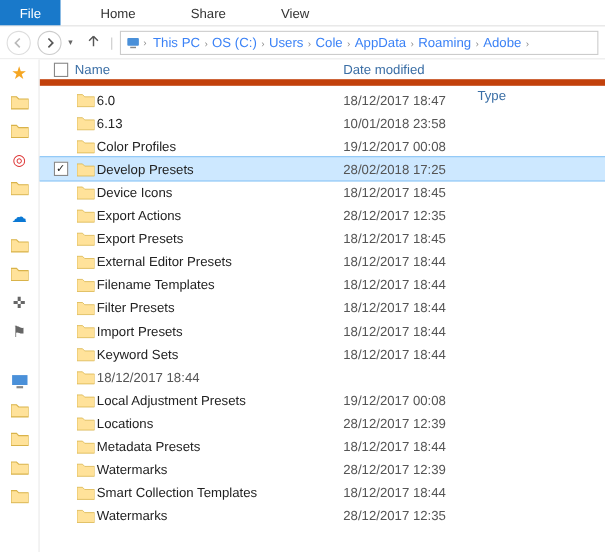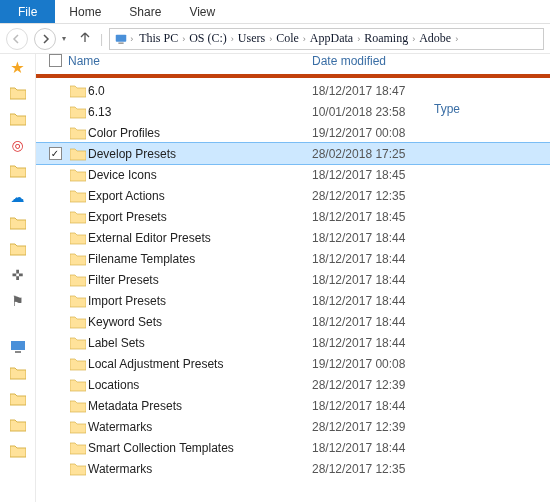--- a/index.html
+++ b/index.html
@@ -1,38 +1,38 @@
 <!DOCTYPE html>
 <html><head>
 <meta charset="utf-8">
 <style>
 * { margin: 0; padding: 0; box-sizing: border-box; font-family: "Segoe UI", sans-serif; font-size: 12px; }
 body { width: 550px; height: 502px; background: #fff; overflow: hidden; position: relative; }
 
-.ribbon-tabs { height: 24px; display: flex; align-items: stretch; border-bottom: 1px solid #e0e0e0; }
+.ribbon-tabs { height: 24px; display: flex; align-items: stretch; border-bottom: 1px solid #e0e0e0; gap: 22px; }
 .ribbon-tab { padding: 0 14px; color: #333; display: flex; align-items: center; cursor: default; }
 .ribbon-tab.file { background: #1979ca; color: #fff; padding: 4px 18px; }
 
 .nav-bar { height: 30px; display: flex; align-items: center; padding: 0 6px; gap: 6px; border-bottom: 1px solid #e8e8e8; }
 .nav-btn { width: 22px; height: 22px; display: flex; align-items: center; justify-content: center; border-radius: 50%; border: 1px solid #ccc; color: #555; cursor: default; }
 .nav-btn.disabled { color: #bbb; border-color: #ddd; }
 .nav-dd { width: 10px; color: #666; font-size: 8px; }
 .nav-up { width: 16px; color: #555; font-size: 14px; }
 .addr-sep { color: #ccc; }
 .breadcrumb { flex: 1; height: 22px; border: 1px solid #ccc; display: flex; align-items: center; padding: 0 4px; gap: 2px; overflow: hidden; white-space: nowrap; }
 .bc-icon { width: 14px; height: 14px; }
-.bc-part { padding: 0 4px; color: #0f172a; font-family: Liberation Serif, serif; }
+.bc-part { padding: 0 4px; color: #3b82f6; }
 .bc-chev { color: #888; font-size: 9px; }
 
 .main { display: flex; height: calc(100% - 54px); }
 .sidebar { width: 36px; background: #fff; border-right: 1px solid #eaeaea; padding-top: 4px; display: flex; flex-direction: column; align-items: center; gap: 8px; }
 .sb-icon { width: 18px; height: 18px; display: flex; align-items: center; justify-content: center; font-size: 14px; }
 
 .list { flex: 1; overflow: auto; }
-.cols { display: flex; align-items: flex-start; height: 24px; border-bottom: 4px solid #c2410c; color: #3a6ea5; padding-left: 6px; }
+.cols { display: flex; align-items: center; height: 24px; border-bottom: 6px solid #c2410c; color: #3a6ea5; padding-left: 6px; }
 .col-check { width: 26px; display: flex; justify-content: center; }
 .col-name { width: 244px; }
 .col-date { width: 122px; }
 .col-type { flex: 1; margin-top: 48px; }
 .chk { width: 13px; height: 13px; border: 1px solid #888; background: #fff; display: inline-flex; align-items: center; justify-content: center; font-size: 10px; line-height: 1; }
 
 .rows { padding: 2px 0; }
 .row { display: flex; align-items: center; height: 21px; padding-left: 6px; color: #222; }
 .row.selected { background: #cde8ff; outline: 1px solid #7abdf5; }
 .r-check { width: 26px; display: flex; justify-content: center; }
@@ -275,21 +275,20 @@
           <div class="r-name">Keyword Sets</div>
           <div class="r-date">18/12/2017 18:44</div>
         </div>
         <div class="row">
           <div class="r-check"></div>
           <div class="r-icon">
             <svg class="folder-svg" viewBox="0 0 16 14">
               <path d="M0 2 h5 l2 2 h9 v9 h-16 z" fill="#ffe29a" stroke="#d9b34a" stroke-width="0.7"></path>
             </svg>
           </div>
-          <div class="r-name">Label Sets</div>
           <div class="r-date">18/12/2017 18:44</div>
         </div>
         <div class="row">
           <div class="r-check"></div>
           <div class="r-icon">
             <svg class="folder-svg" viewBox="0 0 16 14">
               <path d="M0 2 h5 l2 2 h9 v9 h-16 z" fill="#ffe29a" stroke="#d9b34a" stroke-width="0.7"></path>
             </svg>
           </div>
           <div class="r-name">Local Adjustment Presets</div>

